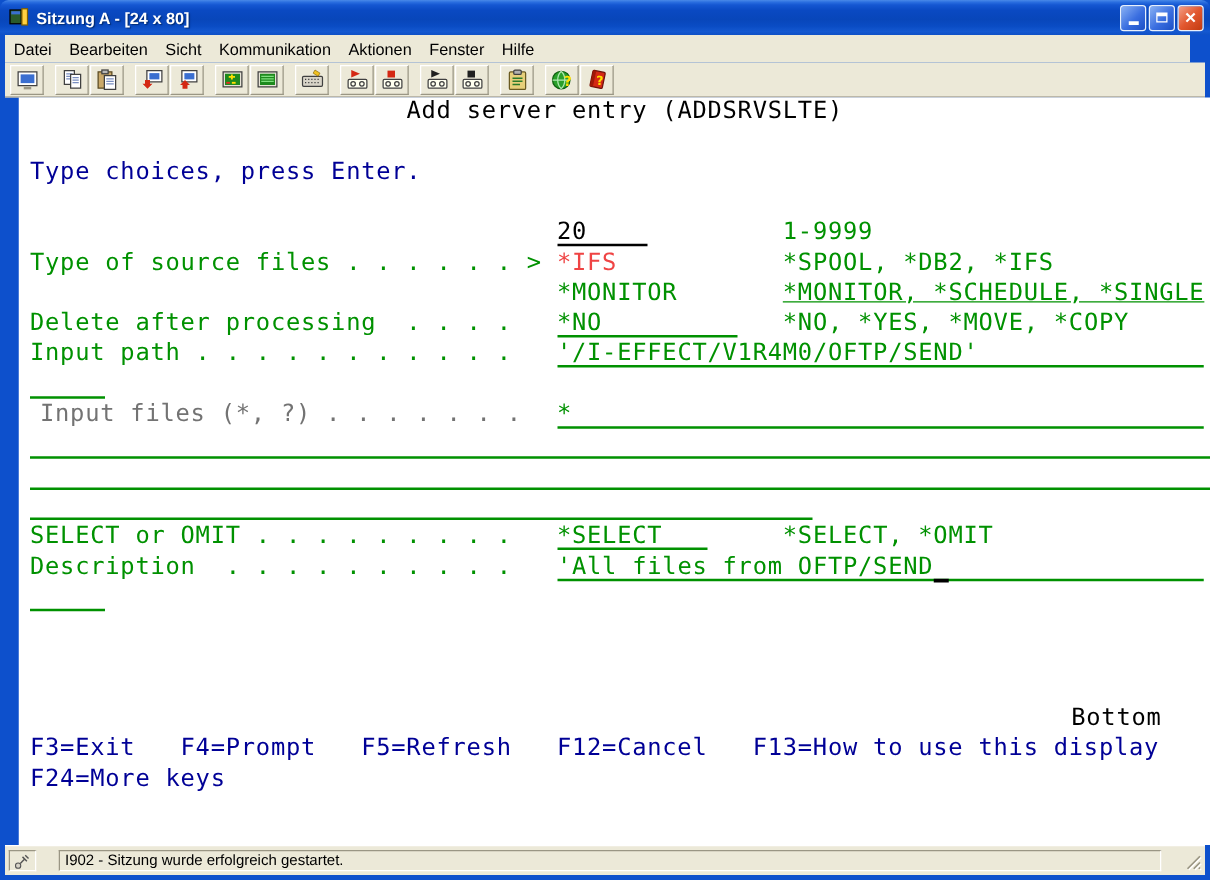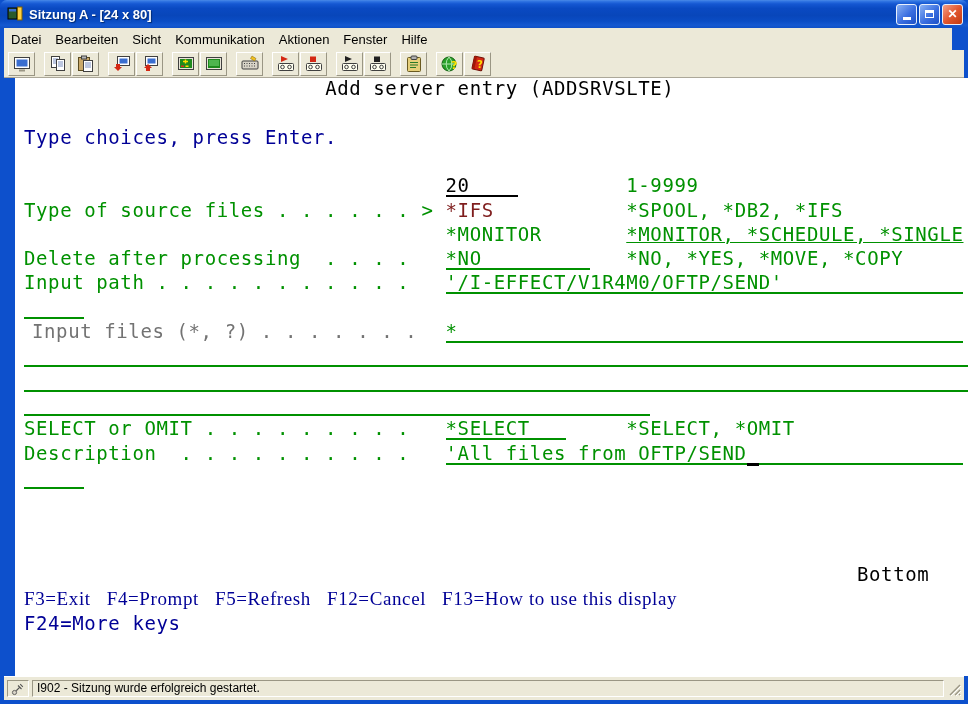--- a/index.html
+++ b/index.html
@@ -38,21 +38,21 @@
 
   
   .terminal{position:absolute;top:78px;left:4px;width:960px;height:598px;background:#fff;overflow:hidden;
     font-family:"DejaVu Sans Mono",monospace;font-size:19px;margin-left:11px;}
   .t-seg{position:absolute;white-space:pre;height:18px;line-height:17px;letter-spacing:0.605px;}
   .t-seg.u{border-bottom:2px solid currentColor;}
   .t-cursor{position:absolute;width:12px;height:3px;background:#000;}
 
   
   .statusbar{position:absolute;top:676px;left:4px;width:960px;height:24px;background:#ECE9D8;
-    box-sizing:border-box;display:flex;align-items:center;padding:2px 2px 2px 3px;gap:3px;border-top:1px solid #fff;}
+    box-sizing:border-box;display:flex;align-items:center;padding:2px 2px 2px 3px;gap:18px;border-top:1px solid #fff;}
   .sb-cell{box-sizing:border-box;border:1px solid;border-color:#9a9684 #ffffff #ffffff #9a9684;height:17px;}
   .sb-icon{width:22px;display:flex;align-items:center;justify-content:center;}
   .sb-icon svg{width:14px;height:14px;}
   .sb-text{flex:1;font-size:12px;color:#000;line-height:15px;padding-left:4px;white-space:nowrap;overflow:hidden;}
   .sb-grip{width:15px;height:17px;display:flex;align-items:flex-end;}
   .sb-grip svg{width:15px;height:15px;display:block;}
 </style>
 </head>
 <body>
 
@@ -253,21 +253,21 @@
         </div>
       </div>
     </div>
 
   <div class="terminal">
       <span class="t-seg" style="left: 310.125px; top: 2px; color: rgb(0, 0, 0);">Add server entry (ADDSRVSLTE)</span>
       <span class="t-seg" style="left: 9px; top: 50.6px; color: rgb(0, 0, 150);">Type choices, press Enter.</span>
       <span class="t-seg u" style="left: 430.575px; top: 99.2px; color: rgb(0, 0, 0);">20    </span>
       <span class="t-seg" style="left: 611.25px; top: 99.2px; color: rgb(0, 145, 0);">1-9999</span>
       <span class="t-seg" style="left: 9px; top: 123.5px; color: rgb(0, 145, 0);">Type of source files . . . . . . &gt;</span>
-      <span class="t-seg" style="left: 430.575px; top: 123.5px; color: #7f1d1d;">*IFS</span>
+      <span class="t-seg" style="left: 430.575px; top: 123.5px; color: #ef4444;">*IFS</span>
       <span class="t-seg" style="left: 611.25px; top: 123.5px; color: rgb(0, 145, 0);">*SPOOL, *DB2, *IFS</span>
       <span class="t-seg" style="left: 430.575px; top: 147.8px; color: rgb(0, 145, 0);">*MONITOR</span>
       <span class="t-seg" style="left: 611.25px; top: 147.8px; color: rgb(0, 145, 0); text-decoration: underline;">*MONITOR, *SCHEDULE, *SINGLE</span>
       <span class="t-seg" style="left: 9px; top: 172.1px; color: rgb(0, 145, 0);">Delete after processing  . . . .</span>
       <span class="t-seg u" style="left: 430.575px; top: 172.1px; color: rgb(0, 145, 0);">*NO         </span>
       <span class="t-seg" style="left: 611.25px; top: 172.1px; color: rgb(0, 145, 0);">*NO, *YES, *MOVE, *COPY</span>
       <span class="t-seg" style="left: 9px; top: 196.4px; color: rgb(0, 145, 0);">Input path . . . . . . . . . . .</span>
       <span class="t-seg u" style="left: 430.575px; top: 196.4px; color: rgb(0, 145, 0);">'/I-EFFECT/V1R4M0/OFTP/SEND'               </span>
       <span class="t-seg u" style="left: 9px; top: 220.7px; color: rgb(0, 145, 0);">     </span>
       <span class="t-seg" style="left: 17px; top: 245px; color: #737373; text-align: center;">Input files (*, ?) . . . . . . .</span>
@@ -276,21 +276,21 @@
       <span class="t-seg u" style="left: 9px; top: 293.6px; color: rgb(0, 145, 0);">                                                                               </span>
       <span class="t-seg u" style="left: 9px; top: 317.9px; color: rgb(0, 145, 0);">                                                    </span>
       <span class="t-seg" style="left: 9px; top: 342.2px; color: rgb(0, 145, 0);">SELECT or OMIT . . . . . . . . .</span>
       <span class="t-seg u" style="left: 430.575px; top: 342.2px; color: rgb(0, 145, 0);">*SELECT   </span>
       <span class="t-seg" style="left: 611.25px; top: 342.2px; color: rgb(0, 145, 0);">*SELECT, *OMIT</span>
       <span class="t-seg" style="left: 9px; top: 366.5px; color: rgb(0, 145, 0);">Description  . . . . . . . . . .</span>
       <span class="t-seg u" style="left: 430.575px; top: 366.5px; color: rgb(0, 145, 0);">'All files from OFTP/SEND                  </span>
       <div class="t-cursor" style="left: 731.7px; top: 384.5px; background: rgb(0, 0, 0);"></div>
       <span class="t-seg u" style="left: 9px; top: 390.8px; color: rgb(0, 145, 0);">     </span>
       <span class="t-seg" style="left: 842px; top: 488px; color: rgb(0, 0, 0);">Bottom</span>
-      <span class="t-seg" style="left: 9px; top: 512.3px; color: rgb(0, 0, 150); font-family: Liberation Serif, serif;">F3=Exit   F4=Prompt   F5=Refresh   F12=Cancel   F13=How to use this display</span>
+      <span class="t-seg" style="left: 9px; top: 512.3px; color: rgb(0, 0, 150);">F3=Exit   F4=Prompt   F5=Refresh   F12=Cancel   F13=How to use this display</span>
       <span class="t-seg" style="left: 9px; top: 536.6px; color: rgb(0, 0, 150);">F24=More keys</span>
     </div>
 
   <div class="statusbar">
     <span class="sb-cell sb-icon">
         <svg viewBox="0 0 16 16">
           <circle cx="4" cy="12" r="2.4" fill="#d8d4c8" stroke="#555"></circle>
           <path d="M6 10l3.5-3.5M8 4l4 4M10.5 2.5l3 3" stroke="#555" stroke-width="1.3" fill="none"></path>
         </svg>
       </span>

